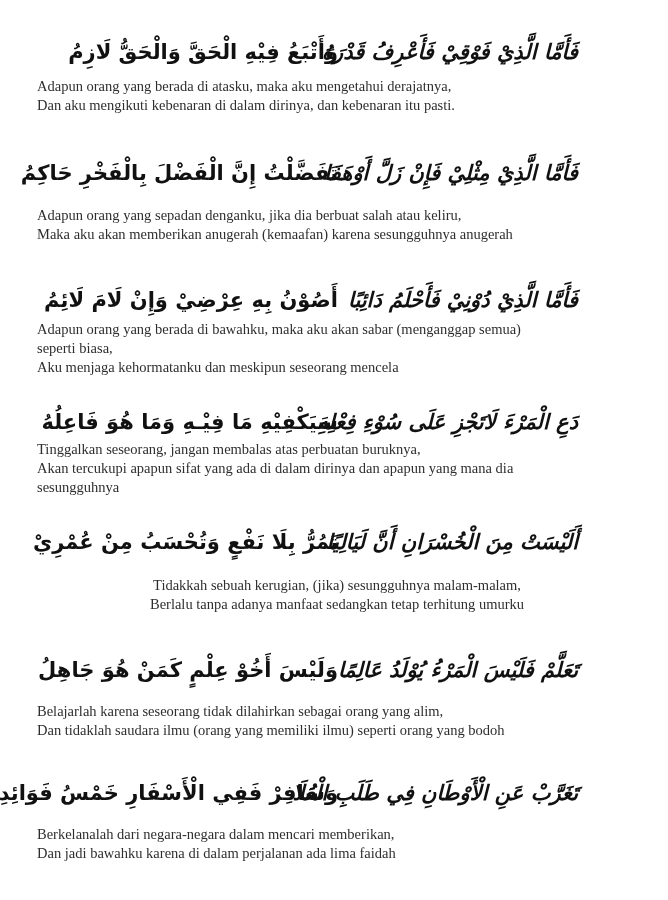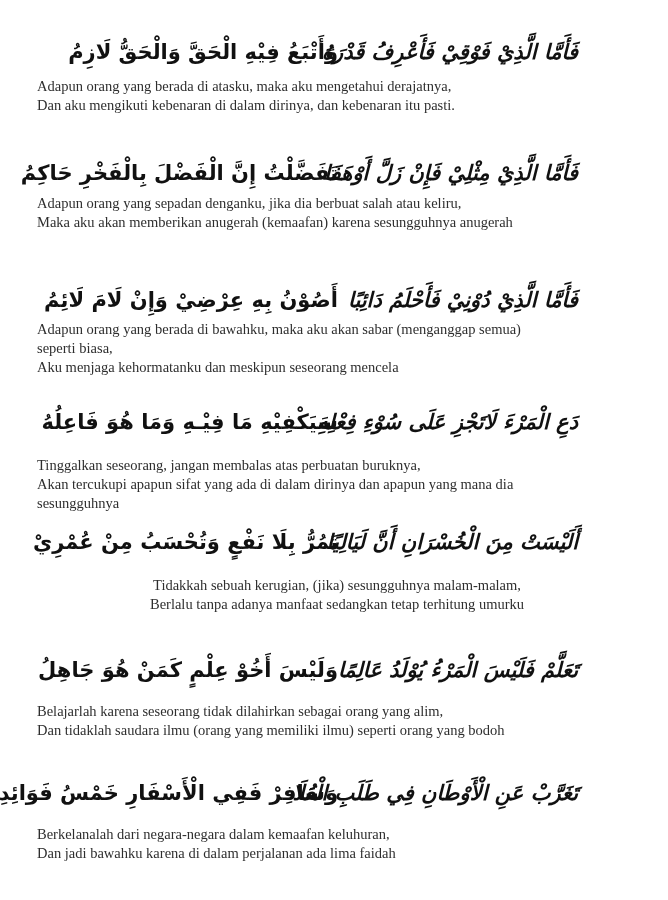--- a/index.html
+++ b/index.html
@@ -79,21 +79,21 @@
       <span class="tline">Adapun orang yang berada di atasku, maka aku mengetahui derajatnya,</span>
       <span class="tline">Dan aku mengikuti kebenaran di dalam dirinya, dan kebenaran itu pasti.</span>
     </div>
   </div>
 
   <div class="stanza" style="top:0;">
     <div class="verse" style="top:141px;">
       <span class="hemistich first">فَأَمَّا الَّذِيْ مِثْلِيْ فَإِنْ زَلَّ أَوْهَفَا</span>
       <span class="hemistich second">تَفَضَّلْتُ إِنَّ الْفَضْلَ بِالْفَخْرِ حَاكِمُ</span>
     </div>
-    <div class="translation" style="top:194px;">
+    <div class="translation" style="top:206px;">
       <span class="tline">Adapun orang yang sepadan denganku, jika dia berbuat salah atau keliru,</span>
       <span class="tline">Maka aku akan memberikan anugerah (kemaafan) karena sesungguhnya anugerah</span>
     </div>
   </div>
 
   <div class="stanza" style="top:0;">
     <div class="verse" style="top:268px;">
       <span class="hemistich first">فَأَمَّا الَّذِيْ دُوْنِيْ فَأَحْلَمُ دَائِبًا</span>
       <span class="hemistich second">أَصُوْنُ بِهِ عِرْضِيْ وَإِنْ لَامَ لَائِمُ</span>
     </div>
@@ -102,21 +102,21 @@
       <span class="tline">seperti biasa,</span>
       <span class="tline">Aku menjaga kehormatanku dan meskipun seseorang mencela</span>
     </div>
   </div>
 
   <div class="stanza" style="top:0;">
     <div class="verse" style="top:390px;">
       <span class="hemistich first">دَعِ الْمَرْءَ لَاتَجْزِ عَلَى سُوْءِ فِعْلِهِ</span>
       <span class="hemistich second">سَيَكْفِيْهِ مَا فِيْـهِ وَمَا هُوَ فَاعِلُهُ</span>
     </div>
-    <div class="translation" style="top:456px;">
+    <div class="translation" style="top:440px;">
       <span class="tline">Tinggalkan seseorang, jangan membalas atas perbuatan buruknya,</span>
       <span class="tline">Akan tercukupi apapun sifat yang ada di dalam dirinya dan apapun yang mana dia</span>
       <span class="tline">sesungguhnya</span>
     </div>
   </div>
 
   <div class="stanza" style="top:0;">
     <div class="verse" style="top:510px;">
       <span class="hemistich first">أَلَيْسَتْ مِنَ الْخُسْرَانِ أَنَّ لَيَالِيًا</span>
       <span class="hemistich second">تَمُرُّ بِلَا نَفْعٍ وَتُحْسَبُ مِنْ عُمْرِيْ</span>
@@ -137,18 +137,18 @@
       <span class="tline">Dan tidaklah saudara ilmu (orang yang memiliki ilmu) seperti orang yang bodoh</span>
     </div>
   </div>
 
   <div class="stanza" style="top:0;">
     <div class="verse" style="top:761px;">
       <span class="hemistich first">تَغَرَّبْ عَنِ الْأَوْطَانِ فِي طَلَبِ الْعُلَا</span>
       <span class="hemistich second">وَسَافِرْ فَفِي الْأَسْفَارِ خَمْسُ فَوَائِدِ</span>
     </div>
     <div class="translation" style="top:825px;">
-      <span class="tline">Berkelanalah dari negara-negara dalam kemaafan keluhuran,</span>
+      <span class="tline">Berkelanalah dari negara-negara dalam mencari memberikan,</span>
       <span class="tline">Dan jadi bawahku karena di dalam perjalanan ada lima faidah</span>
     </div>
   </div>
 
 </div>
 
 </body></html>

